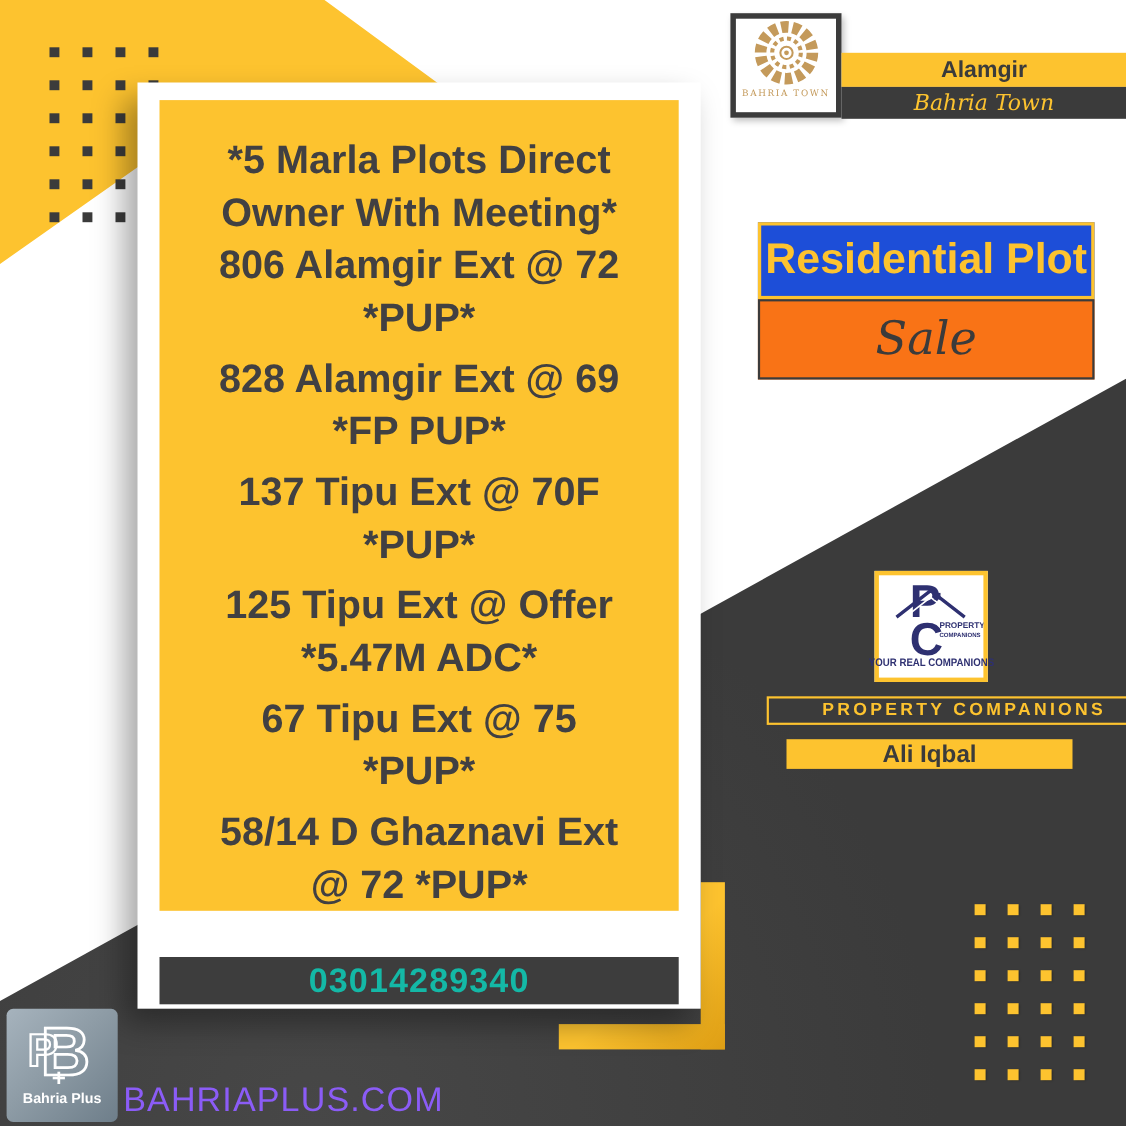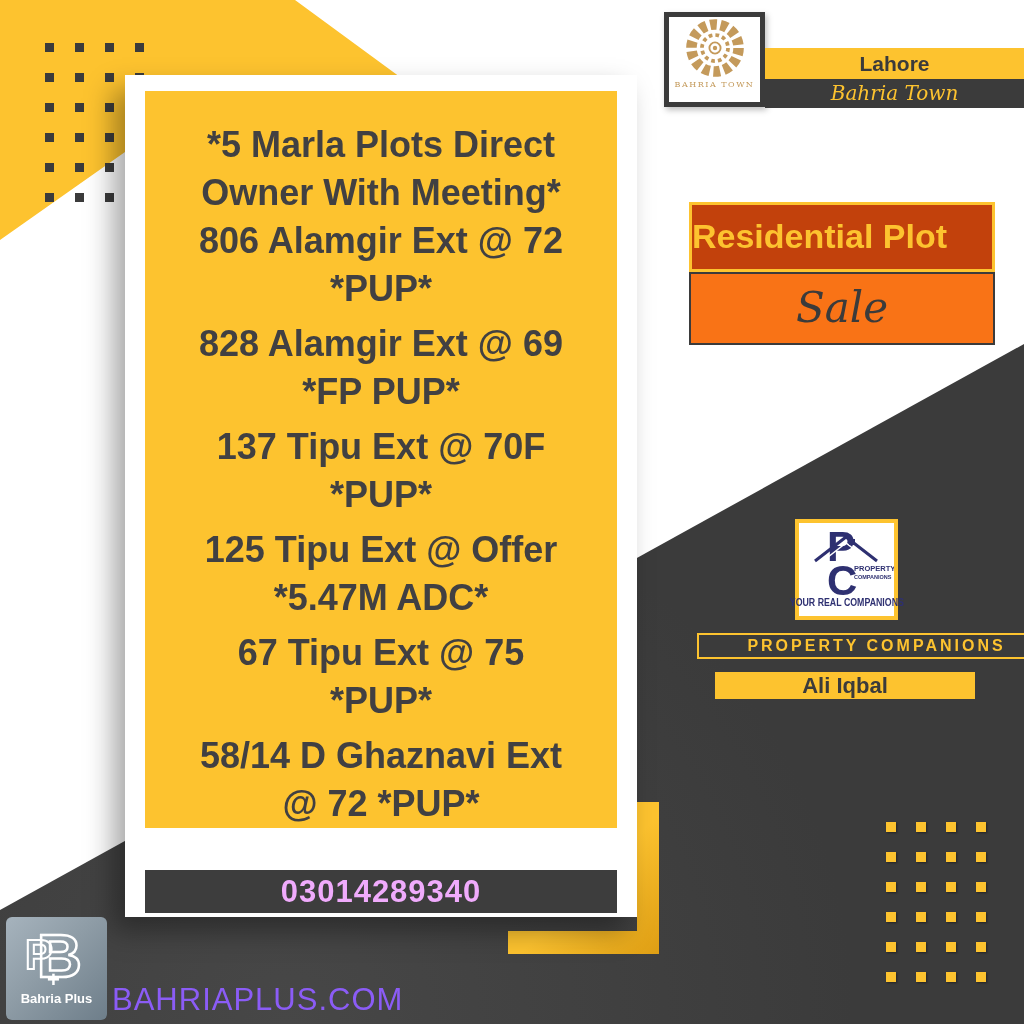--- a/index.html
+++ b/index.html
@@ -37,21 +37,21 @@
     gap:42px;
   }
   .card-body{flex:1;background:#FDC32F;padding-top:30px;box-sizing:border-box;}
   .ln{
     text-align:center;font-size:36px;line-height:48px;font-weight:bold;
     color:#414042;white-space:nowrap;
   }
   .grp{margin-top:7px;}
   .card-phone{
     height:43px;background:#3D3D3D;text-align:center;
-    font-size:31px;line-height:43px;font-weight:bold;color:#f0abfc;letter-spacing:1px;
+    font-size:31px;line-height:43px;font-weight:bold;color:#14b8a6;letter-spacing:1px;
   }
   
   .bt-logo-box{
     position:absolute;left:664px;top:12px;width:101px;height:95px;z-index:2;
     background:#fff;border:5px solid #3B3B3B;box-sizing:border-box;
     display:flex;flex-direction:column;align-items:center;justify-content:flex-start;
     box-shadow:2px 3px 6px rgba(0,0,0,.25);
   }
   .bt-caption{font-family:"DejaVu Serif",serif;font-size:8px;letter-spacing:1.5px;color:#C49A5B;margin-top:1px;}
   .city-bar{
@@ -59,22 +59,22 @@
     text-align:center;font-size:21px;line-height:31px;font-weight:bold;color:#3B3B3B;
   }
   .brand-bar{
     position:absolute;left:765px;top:79px;width:259px;height:29px;background:#3B3B3B;z-index:2;
     text-align:center;font-family:"DejaVu Serif",serif;font-style:italic;
     font-size:20px;line-height:29px;color:#FDC32F;
   }
   
   .res-box{
     position:absolute;left:689px;top:202px;width:306px;height:70px;z-index:2;
-    background:#c2410c;border:3px solid #FDC32F;box-sizing:border-box;
-    text-align:left;font-size:34px;line-height:62px;font-weight:bold;color:#FDC32F;
+    background:#1d4ed8;border:3px solid #FDC32F;box-sizing:border-box;
+    text-align:center;font-size:39px;line-height:62px;font-weight:bold;color:#FDC32F;
   }
   .sale-box{
     position:absolute;left:689px;top:272px;width:306px;height:73px;z-index:2;
     background:#f97316;border:2px solid #3B3B3B;box-sizing:border-box;
     text-align:center;font-family:"DejaVu Serif",serif;font-style:italic;
     font-size:42px;line-height:67px;color:#3B3B3B;
   }
   
   .pc-box{
     position:absolute;left:795px;top:519px;width:103px;height:101px;z-index:2;
@@ -194,21 +194,21 @@
 
   <div class="bt-logo-box">
     <svg width="62" height="62" viewBox="0 0 100 100">
       <circle cx="50" cy="50" r="38" fill="none" stroke="#C49A5B" stroke-width="17" stroke-dasharray="11 6"></circle>
       <circle cx="50" cy="50" r="21" fill="none" stroke="#C49A5B" stroke-width="6" stroke-dasharray="6 5"></circle>
       <circle cx="50" cy="50" r="9" fill="none" stroke="#C49A5B" stroke-width="3"></circle>
       <circle cx="50" cy="50" r="3.5" fill="#C49A5B"></circle>
     </svg>
     <div class="bt-caption">BAHRIA TOWN</div>
   </div>
-  <div class="city-bar">Lahore</div>
+  <div class="city-bar">Alamgir</div>
   <div class="brand-bar">Bahria Town</div>
 
   <div class="res-box">Residential Plot</div>
   <div class="sale-box">Sale</div>
 
   <div class="pc-box">
     <svg width="95" height="74" viewBox="0 0 95 74">
       <text x="28" y="38" font-family="Liberation Sans, sans-serif" font-size="42" font-weight="bold" fill="#2E3071">P</text>
       <text x="28" y="72" font-family="Liberation Sans, sans-serif" font-size="42" font-weight="bold" fill="#2E3071">C</text>
       <path d="M16 38 L47 14 L78 38" fill="none" stroke="#2E3071" stroke-width="3"></path>

